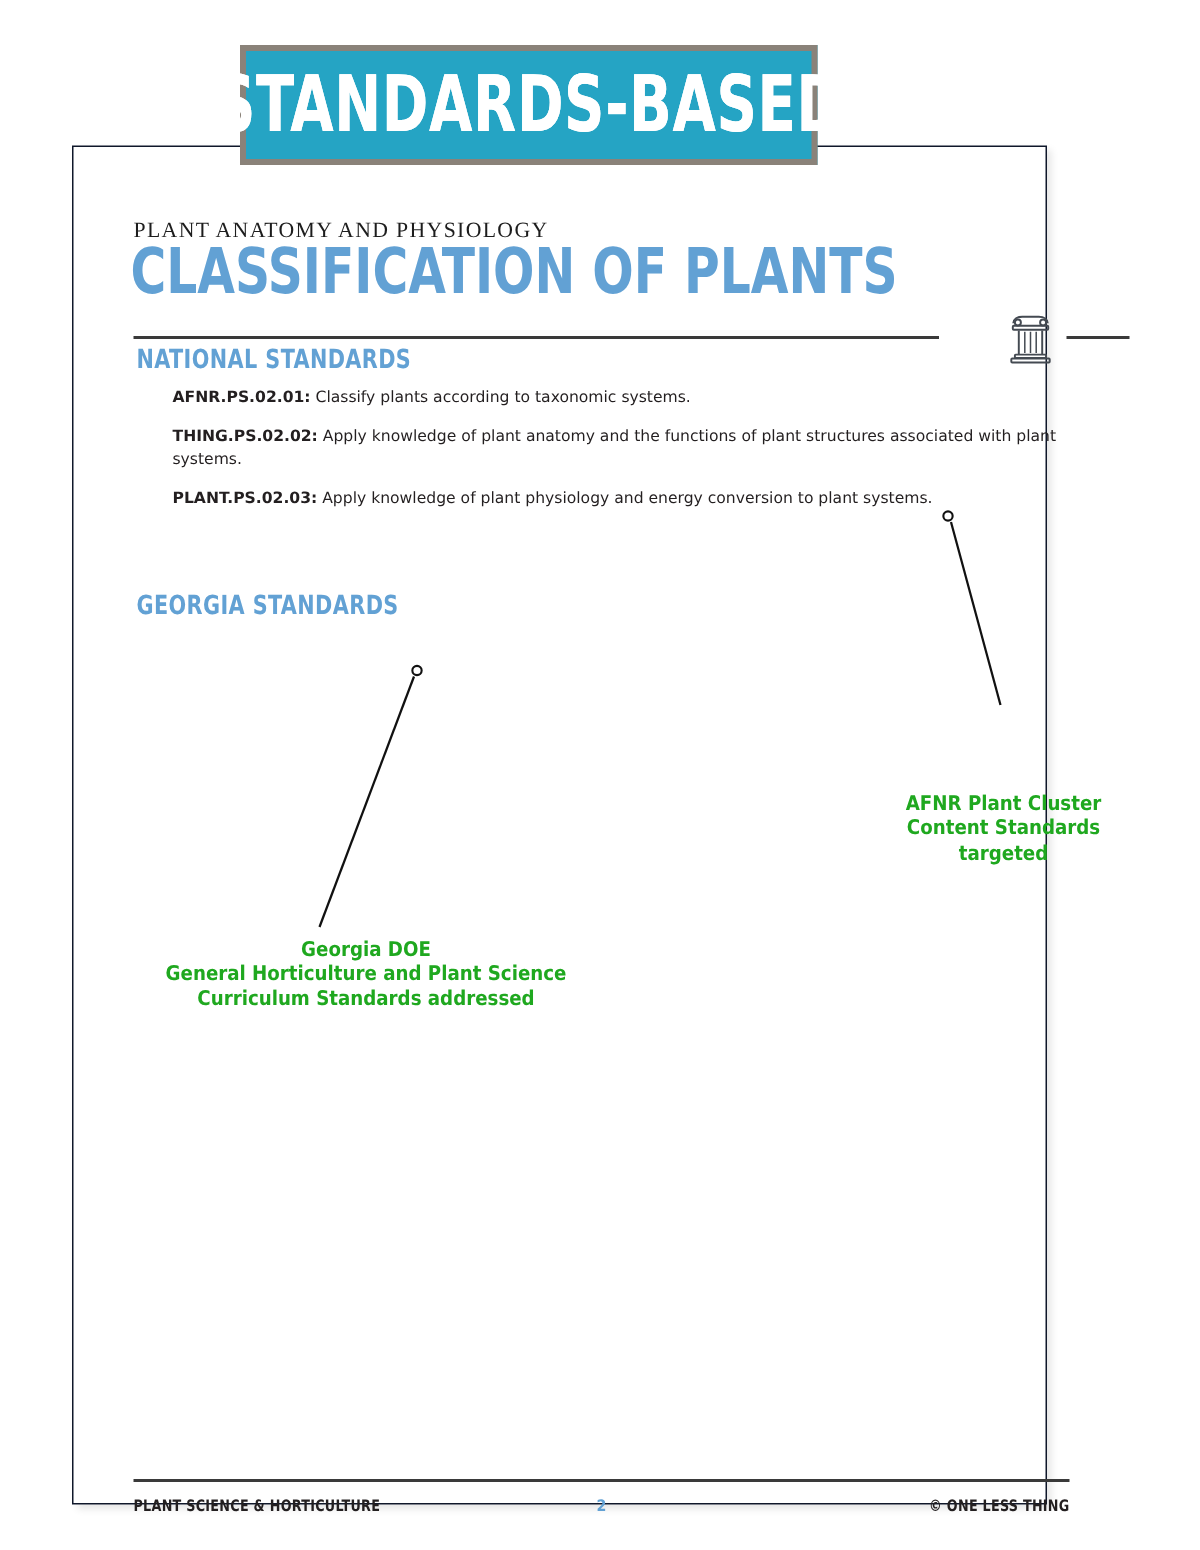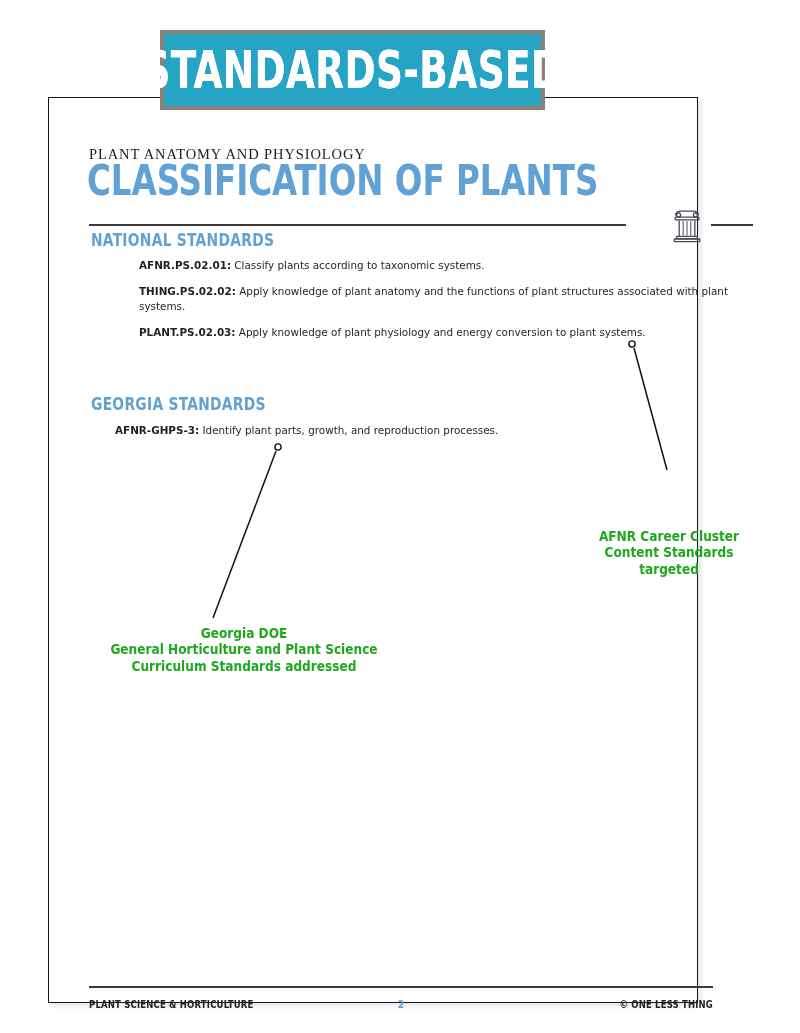--- a/index.html
+++ b/index.html
@@ -129,21 +129,21 @@
   }
   #heading-national { left: 42px; top: 132px; }
   #heading-georgia  { left: 42px; top: 296px; }
 
   
   .std-list {
     position: absolute;
     left: 66px;
     width: 590px;
   }
-  #list-national { top: 160px; margin-left: 24px; }
+  #list-national { top: 160px; }
   #list-georgia  { top: 325px; }
 
   .std-item {
     font-family: "DejaVu Sans", "Liberation Sans", sans-serif;
     font-size: 10.4px;
     line-height: 1.45;
     color: #231f20;
     margin-bottom: 11px;
   }
   .std-code {
@@ -265,36 +265,31 @@
     </div>
     <div class="std-item">
       <span class="std-code">THING.PS.02.02:</span><span> Apply knowledge of plant anatomy and the functions of plant structures associated with plant systems.</span>
     </div>
     <div class="std-item">
       <span class="std-code">PLANT.PS.02.03:</span><span> Apply knowledge of plant physiology and energy conversion to plant systems.</span>
     </div>
   </div>
 
   <div class="section-heading" id="heading-georgia">GEORGIA STANDARDS</div>
-  <div class="std-list" id="list-georgia">
-    <div class="std-item">
-      <span class="std-code">AFNR-GHPS-3:</span><span> Identify plant parts, growth, and reproduction processes.</span>
-    </div>
-  </div>
 
   <svg id="callout-lines" viewBox="0 0 700 906" xmlns="http://www.w3.org/2000/svg">
 
     <circle cx="583" cy="246" r="3.1" fill="none" stroke="#111111" stroke-width="1.4"></circle>
     <line x1="585" y1="250" x2="618" y2="372" stroke="#111111" stroke-width="1.5"></line>
 
     <circle cx="229" cy="349" r="3.1" fill="none" stroke="#111111" stroke-width="1.4"></circle>
     <line x1="227" y1="353" x2="164" y2="520" stroke="#111111" stroke-width="1.5"></line>
   </svg>
 
-  <div class="callout-text" id="callout-right-text">AFNR Career Cluster
+  <div class="callout-text" id="callout-right-text">AFNR Plant Cluster
 Content Standards
 targeted</div>
   <div class="callout-text" id="callout-left-text">Georgia DOE
 General Horticulture and Plant Science
 Curriculum Standards addressed</div>
 
   <div id="footer">
     <div id="footer-rule"></div>
     <div class="footer-text" id="footer-left">PLANT SCIENCE &amp; HORTICULTURE</div>
     <div id="footer-page">2</div>

